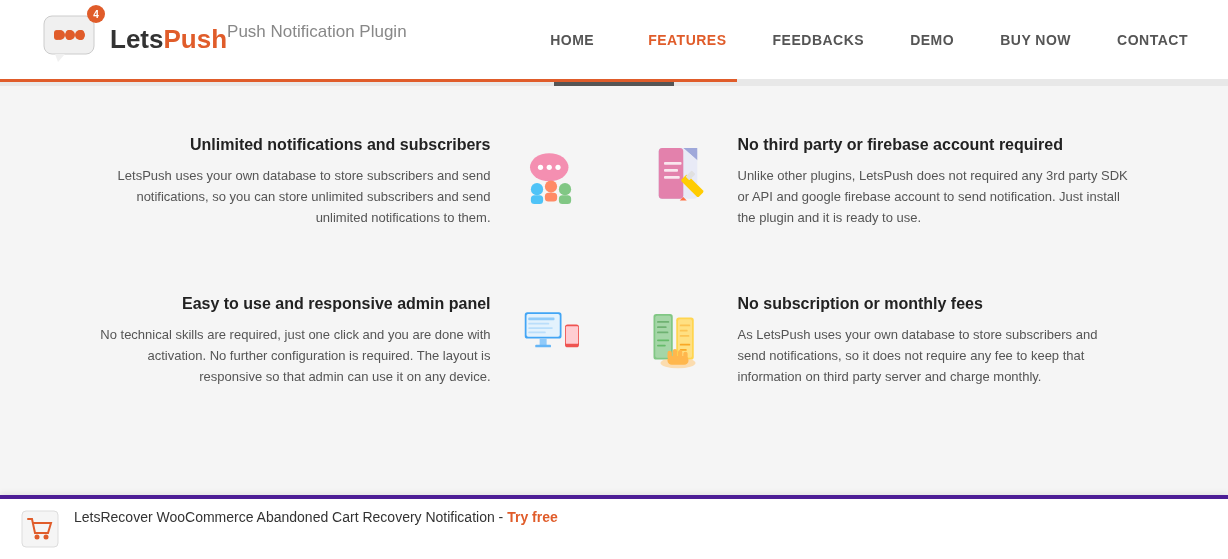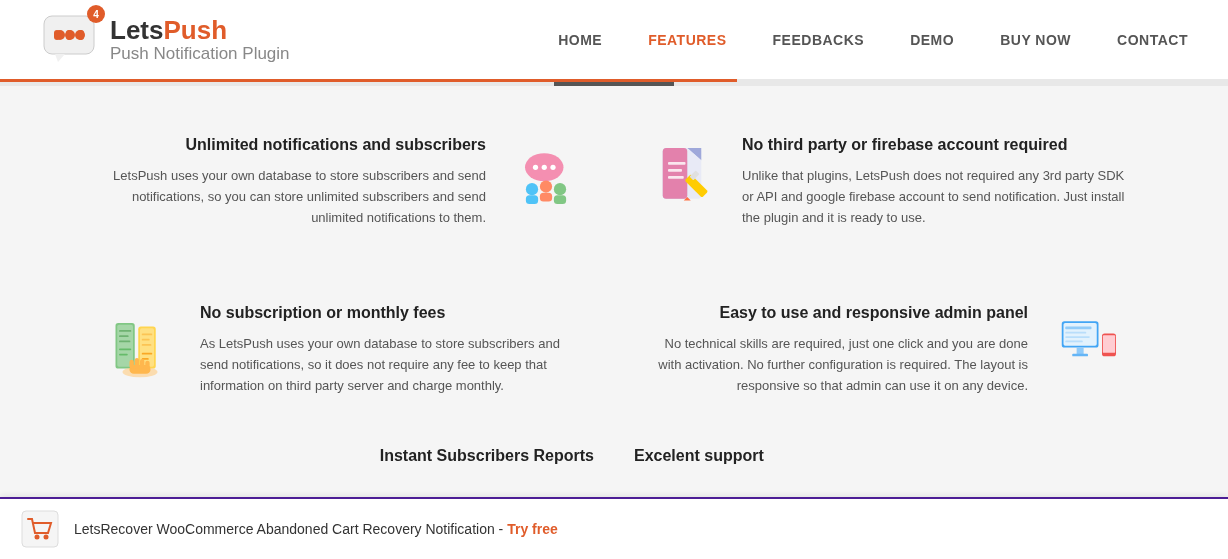--- a/index.html
+++ b/index.html
@@ -24,21 +24,20 @@
       height: 3px;
       background: linear-gradient(to right, #e05c2a 60%, transparent 60%);
     }
     .logo-area {
       display: flex;
       align-items: center;
       gap: 10px;
     }
     .logo-text-area {
       display: flex;
-      flex-direction: column;
       justify-content: center;
     }
     .logo-name {
       font-size: 26px;
       font-weight: bold;
     }
     .logo-name span.lets { color: #333; }
     .logo-name span.push { color: #e05c2a; }
     .logo-subtitle {
       font-size: 17px;
@@ -52,21 +51,21 @@
       gap: 46px;
       align-items: center;
     }
     .nav a {
       text-decoration: none;
       font-size: 14px;
       font-weight: 600;
       color: #555;
       letter-spacing: 0.5px;
     }
-    .nav a.active { color: #e05c2a; }
+    .nav a.active { color: #e05c2a; margin-left: 8px; }
 
     
     .divider-bar {
       width: 100%;
       height: 4px;
       background: #e8e8e8;
       position: relative;
     }
     .divider-center {
       width: 120px;
@@ -80,21 +79,21 @@
     
     .main-content {
       padding: 20px 80px 30px;
       background: #f5f5f5;
     }
 
     
     .features-grid {
       display: grid;
       grid-template-columns: 1fr 1fr;
-      gap: 16px;
+      gap: 7px;
     }
 
     .feature-item {
       display: flex;
       align-items: flex-start;
       padding: 30px 20px;
       gap: 20px;
     }
 
     .feature-item.left {
@@ -141,24 +140,23 @@
       height: 70px;
     }
 
     
     .bottom-bar {
       position: fixed;
       bottom: 0;
       left: 0;
       right: 0;
       background: #fff;
-      border-top: 2px solid #4c1d95;
+      border-top: 4px solid #4c1d95;
       padding: 10px 20px;
       display: flex;
-      align-items: center;
       gap: 14px;
       box-shadow: 0 -2px 6px rgba(0,0,0,0.08);
       z-index: 100;
     }
     .bottom-bar-icon {
       width: 40px;
       height: 40px;
       flex-shrink: 0;
     }
     .bottom-bar-text {
@@ -304,21 +302,48 @@
           <polygon points="42,68 46,64 50,68" fill="#ff7043"></polygon>
           <rect x="50" y="36" width="10" height="6" rx="1" fill="#e0e0e0" transform="rotate(-45 55 40)"></rect>
 
           <rect x="24" y="24" width="20" height="3" rx="1" fill="white" opacity="0.8"></rect>
           <rect x="24" y="32" width="16" height="3" rx="1" fill="white" opacity="0.8"></rect>
           <rect x="24" y="40" width="18" height="3" rx="1" fill="white" opacity="0.8"></rect>
         </svg>
       </div>
       <div class="feature-text">
         <div class="feature-title">No third party or firebase account required</div>
-        <div class="feature-desc">Unlike that plugins, LetsPush does not required any 3rd party SDK or API and google firebase account to send notification. Just install the plugin and it is ready to use.</div>
+        <div class="feature-desc">Unlike other plugins, LetsPush does not required any 3rd party SDK or API and google firebase account to send notification. Just install the plugin and it is ready to use.</div>
+      </div>
+    </div>
+
+    <div class="feature-item left">
+      <div class="feature-icon icon-admin">
+
+        <svg viewBox="0 0 80 80" xmlns="http://www.w3.org/2000/svg">
+
+          <rect x="10" y="14" width="42" height="30" rx="3" fill="#42a5f5"></rect>
+          <rect x="12" y="16" width="38" height="26" rx="2" fill="#e3f2fd"></rect>
+
+          <rect x="27" y="44" width="8" height="8" fill="#90caf9"></rect>
+          <rect x="22" y="51" width="18" height="3" rx="1" fill="#64b5f6"></rect>
+
+          <rect x="56" y="28" width="16" height="26" rx="3" fill="#ef5350"></rect>
+          <rect x="57" y="30" width="14" height="20" rx="1" fill="#ffcdd2"></rect>
+          <circle cx="64" cy="52" r="1.5" fill="#ef5350"></circle>
+
+          <rect x="14" y="20" width="30" height="3" rx="1" fill="#42a5f5" opacity="0.5"></rect>
+          <rect x="14" y="26" width="24" height="2" rx="1" fill="#90caf9" opacity="0.5"></rect>
+          <rect x="14" y="31" width="28" height="2" rx="1" fill="#90caf9" opacity="0.5"></rect>
+          <rect x="14" y="36" width="20" height="2" rx="1" fill="#90caf9" opacity="0.5"></rect>
+        </svg>
+      </div>
+      <div class="feature-text">
+        <div class="feature-title">Easy to use and responsive admin panel</div>
+        <div class="feature-desc">No technical skills are required, just one click and you are done with activation. No further configuration is required. The layout is responsive so that admin can use it on any device.</div>
       </div>
     </div>
 
     <div class="feature-item right">
       <div class="feature-icon icon-fees">
 
         <svg viewBox="0 0 80 80" xmlns="http://www.w3.org/2000/svg">
 
           <rect x="12" y="16" width="22" height="52" rx="3" fill="#81c784"></rect>
           <rect x="14" y="18" width="18" height="48" rx="2" fill="#a5d6a7"></rect>
@@ -347,57 +372,22 @@
           <rect x="40" y="57" width="5" height="11" rx="2.5" fill="#ffb74d"></rect>
           <rect x="46" y="59" width="5" height="9" rx="2.5" fill="#ffb74d"></rect>
         </svg>
       </div>
       <div class="feature-text">
         <div class="feature-title">No subscription or monthly fees</div>
         <div class="feature-desc">As LetsPush uses your own database to store subscribers and send notifications, so it does not require any fee to keep that information on third party server and charge monthly.</div>
       </div>
     </div>
 
-    <div class="feature-item left">
-      <div class="feature-icon icon-admin">
-
-        <svg viewBox="0 0 80 80" xmlns="http://www.w3.org/2000/svg">
-
-          <rect x="10" y="14" width="42" height="30" rx="3" fill="#42a5f5"></rect>
-          <rect x="12" y="16" width="38" height="26" rx="2" fill="#e3f2fd"></rect>
-
-          <rect x="27" y="44" width="8" height="8" fill="#90caf9"></rect>
-          <rect x="22" y="51" width="18" height="3" rx="1" fill="#64b5f6"></rect>
-
-          <rect x="56" y="28" width="16" height="26" rx="3" fill="#ef5350"></rect>
-          <rect x="57" y="30" width="14" height="20" rx="1" fill="#ffcdd2"></rect>
-          <circle cx="64" cy="52" r="1.5" fill="#ef5350"></circle>
-
-          <rect x="14" y="20" width="30" height="3" rx="1" fill="#42a5f5" opacity="0.5"></rect>
-          <rect x="14" y="26" width="24" height="2" rx="1" fill="#90caf9" opacity="0.5"></rect>
-          <rect x="14" y="31" width="28" height="2" rx="1" fill="#90caf9" opacity="0.5"></rect>
-          <rect x="14" y="36" width="20" height="2" rx="1" fill="#90caf9" opacity="0.5"></rect>
-        </svg>
-      </div>
-      <div class="feature-text">
-        <div class="feature-title">Easy to use and responsive admin panel</div>
-        <div class="feature-desc">No technical skills are required, just one click and you are done with activation. No further configuration is required. The layout is responsive so that admin can use it on any device.</div>
-      </div>
-    </div>
-
   </div>
 
-  <div class="features-partial">
-    <div class="feature-partial-item left">
-      <div class="feature-partial-title">Instant Subscribers Reports</div>
-    </div>
-    <div class="feature-partial-item right">
-      <div class="feature-partial-title">Excelent support</div>
-    </div>
-  </div>
 
 </main>
 
 <div class="bottom-bar">
   <div class="bottom-bar-icon">
     
     <svg viewBox="0 0 40 40" width="40" height="40">
       <rect x="2" y="2" width="36" height="36" rx="4" fill="#f5f5f5" stroke="#ddd" stroke-width="1"></rect>
 
       <path d="M8 10 L12 10 L15 24 L28 24 L31 14 L13 14" stroke="#e05c2a" stroke-width="2" fill="none" stroke-linecap="round"></path>

